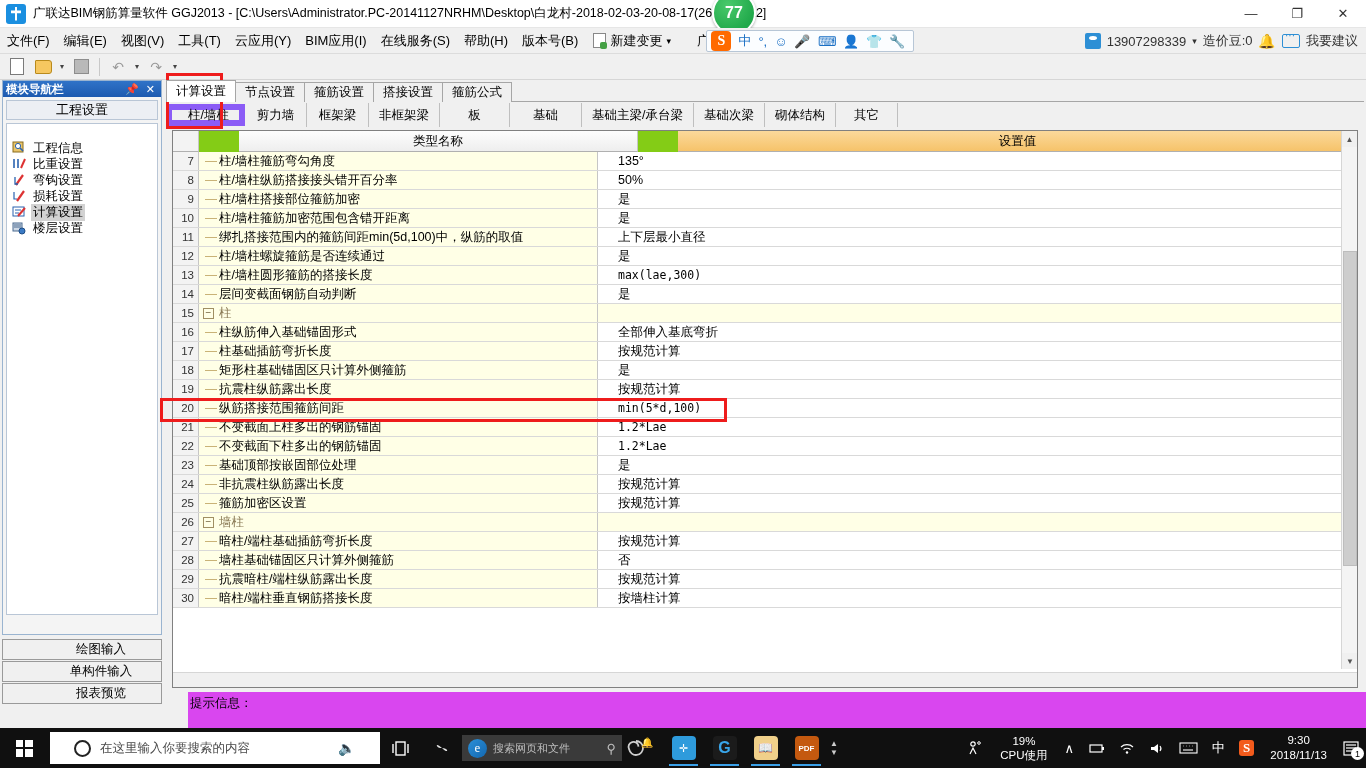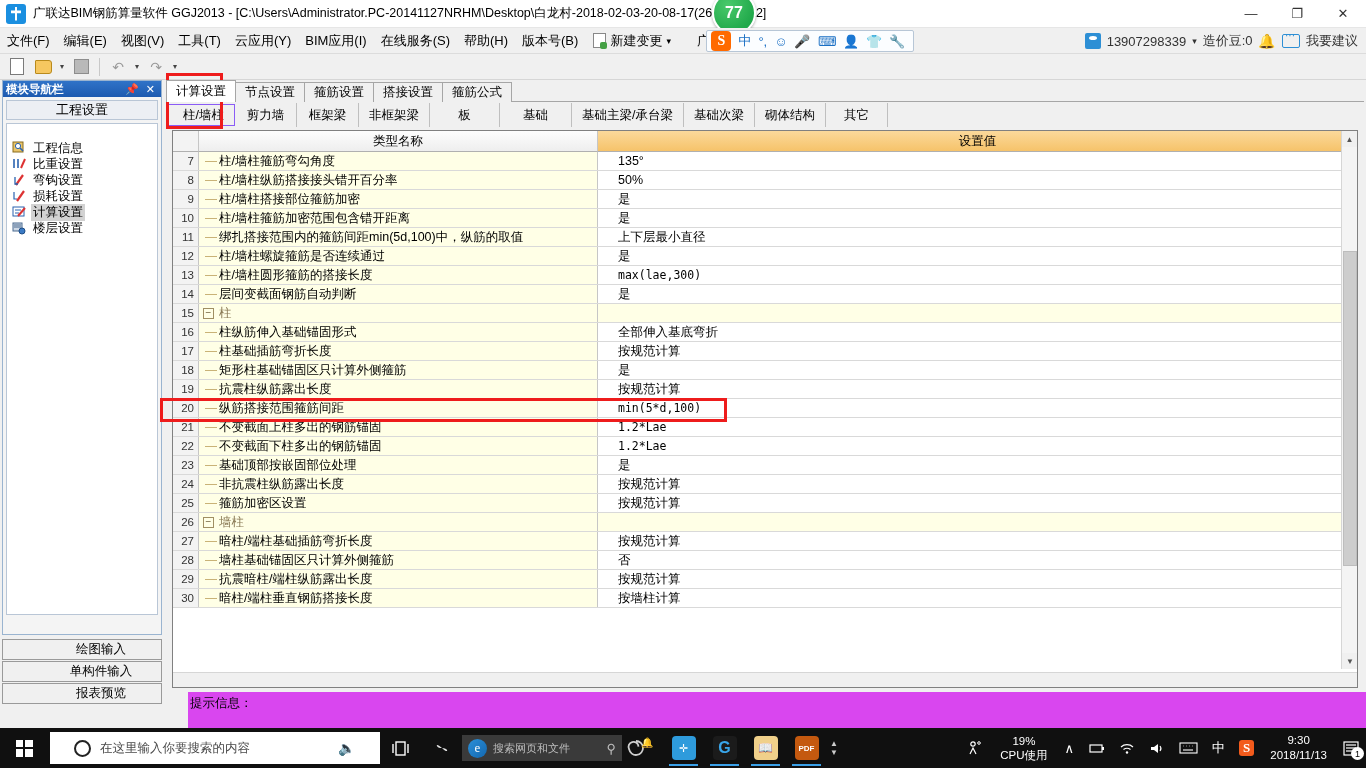--- a/index.html
+++ b/index.html
@@ -119,27 +119,27 @@
   }
   .tab.active{ background:#fff; height:22px; font-weight:normal; z-index:2;}
   .tabline{ position:absolute; left:0; top:21px; width:1198px; height:1px; background:#a6a6a6;}
 
   .subtabrow{ position:absolute; left:0; top:22px; height:26px; display:flex; align-items:center; background:#f0f0f0;}
   .subtab{
     height:24px; min-width:62px; padding:0 10px; font-size:12.5px;
     display:flex;align-items:center;justify-content:center;
     border-right:1px solid #bfbfbf;
   }
-  .subtab.active{ border:1px solid #8b5cf6; background:#f0f0f0; height:22px;padding-left:16px;}
+  .subtab.active{ border:6px solid #8b5cf6; background:#f0f0f0; height:22px;padding-left:16px;}
 
   .gridwrap{
     position:absolute; left:6px; top:50px; width:1186px; height:558px;
     border:1px solid #808080; background:#fff; overflow:hidden;
   }
-  .grid-head{ display:flex; height:21px; background:#84cc16;}
+  .grid-head{ display:flex; height:21px; background:#84cc16;gap:40px;}
   .gh-num{ width:26px; border-right:1px solid #c6c6c6; border-bottom:1px solid #b0b0b0; background:#f3f3f3;}
   .gh-name{
     flex:0 0 399px; border-right:1px solid #c6c6c6; border-bottom:1px solid #b0b0b0;
     background:linear-gradient(#fdfdfd,#eeeeee);
     display:flex;align-items:center;justify-content:center; font-size:12.5px;
   }
   .gh-val{
     flex:1; border-bottom:1px solid #b0b0b0;
     background:linear-gradient(#fbd99b,#f6c36a);
     display:flex;align-items:center;justify-content:center; font-size:12.5px;

